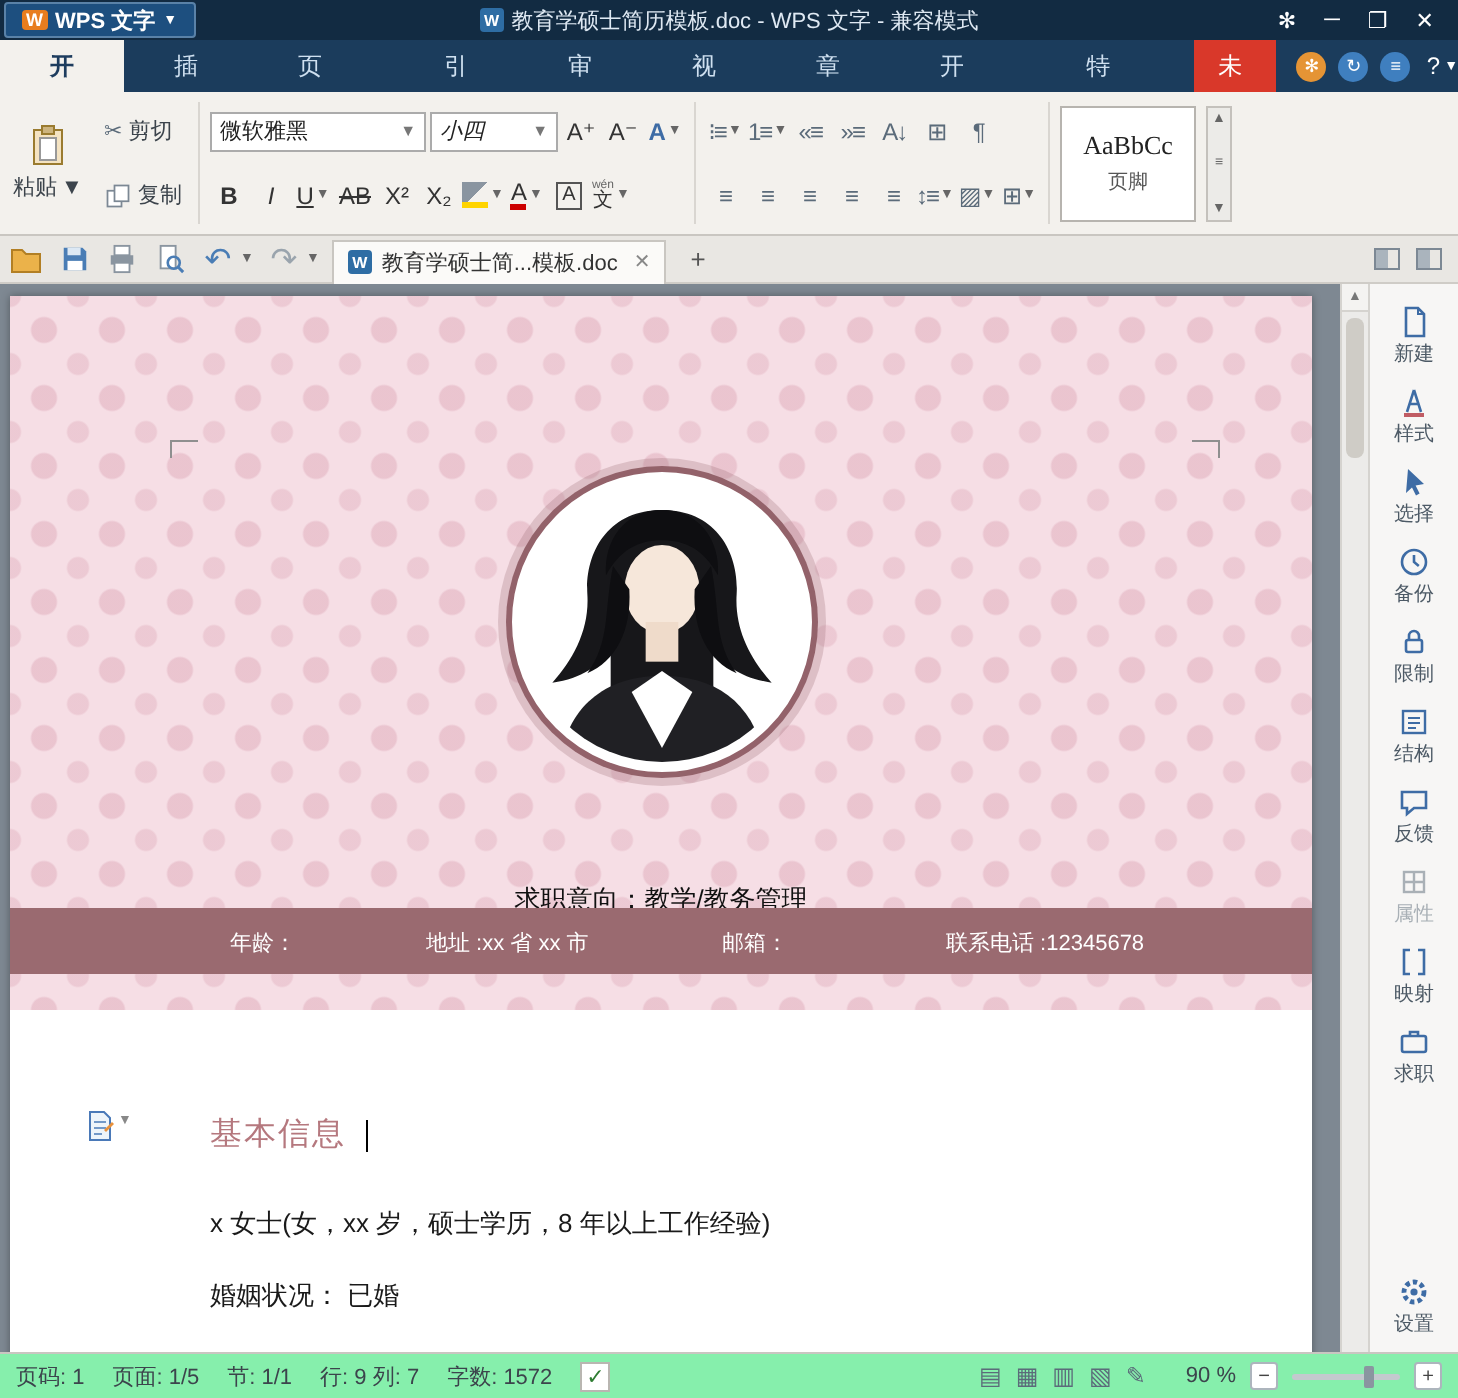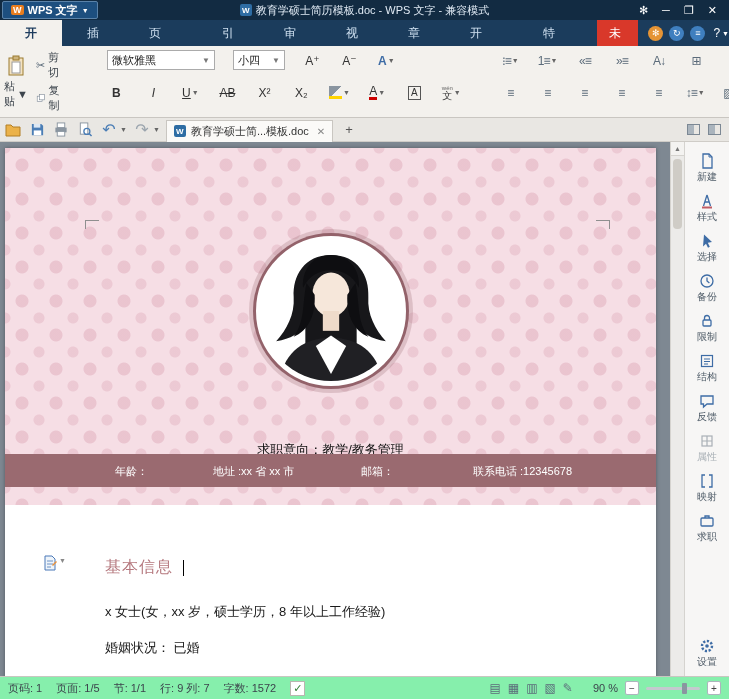--- a/index.html
+++ b/index.html
@@ -32,21 +32,21 @@
   .help-q{margin-left:8px;color:#fff;display:flex;align-items:center;gap:2px;height:26px;}
 
   
   .ribbon{position:absolute;top:46px;left:0;right:0;height:72px;background:var(--ribbon_bg);border-bottom:1px solid #c9c6c1;display:flex;align-items:stretch;padding:3px 4px;gap:5px;font-size:11px;color:#3c444c;}
   .vr{width:1px;background:#d9d6d1;margin:2px 0;}
   .big-btn{display:flex;flex-direction:column;align-items:center;justify-content:center;width:40px;gap:2px;}
   .big-btn .lbl{font-size:11px;display:flex;align-items:center;gap:2px;}
   .stack2{display:flex;flex-direction:column;justify-content:space-around;}
   .mini-btn{display:flex;align-items:center;gap:3px;height:22px;padding:0 3px;}
   .grp{display:flex;flex-direction:column;justify-content:space-between;padding:1px 0;}
-  .rrow{display:flex;gap:18px;height:31px;margin-left:30px;}
+  .rrow{display:flex;align-items:center;gap:2px;height:31px;}
   .sel{background:#fff;border:1px solid #ababab;height:20px;display:flex;align-items:center;padding:0 4px;gap:6px;font-size:11px;color:#222;}
   .sel .ar{color:#777;font-size:8px;margin-left:auto;}
   .sb{min-width:19px;height:21px;display:flex;align-items:center;justify-content:center;font-size:12px;color:#333;gap:1px;border-radius:2px;}
   .sb .ar{font-size:7px;color:#666;}
   .sb b{font-weight:bold;}
   .sb .strike{text-decoration:line-through;}
   .fontcolor{border-bottom:3px solid #c00;line-height:11px;}
   .charborder{border:1px solid #555;padding:0 2px;font-size:10px;line-height:12px;}
   .hl-pen{width:13px;height:13px;background:linear-gradient(135deg,#8a95a0 0 55%,transparent 55%);border-bottom:3px solid #ffd400;}
   .pinyin{display:flex;flex-direction:column;align-items:center;line-height:1;font-size:10px;}
@@ -197,21 +197,21 @@
 
 
     <div class="vr"></div>
 
     <div class="grp">
       <div class="rrow">
         <div class="sel" style="width:108px;">
           <span>微软雅黑</span>
           <span class="ar">▼</span>
         </div>
-        <div class="sel" style="width:52px;">
+        <div class="sel" style="width:64px;font-style:italic;">
           <span>小四</span>
           <span class="ar">▼</span>
         </div>
         <div class="sb">
             <span>A⁺</span>
           </div>
         <div class="sb">
             <span>A⁻</span>
           </div>
         <div class="sb">
@@ -314,20 +314,24 @@
           </div>
         <div class="sb">
             <span class="lines">⊞</span>
             <span class="ar">▼</span>
           </div>
       </div>
     </div>
 
     <div class="vr"></div>
 
+    <div class="styles-box">
+      <span class="prev">AaBbCc</span>
+      <span class="nm">页脚</span>
+    </div>
     <div class="gallery-strip">
       <span>▲</span>
       <span>≡</span>
       <span>▼</span>
     </div>
   </div>
 
   <div class="quickbar">
     <span class="qico">
       <svg width="16" height="14" viewBox="0 0 16 14">

